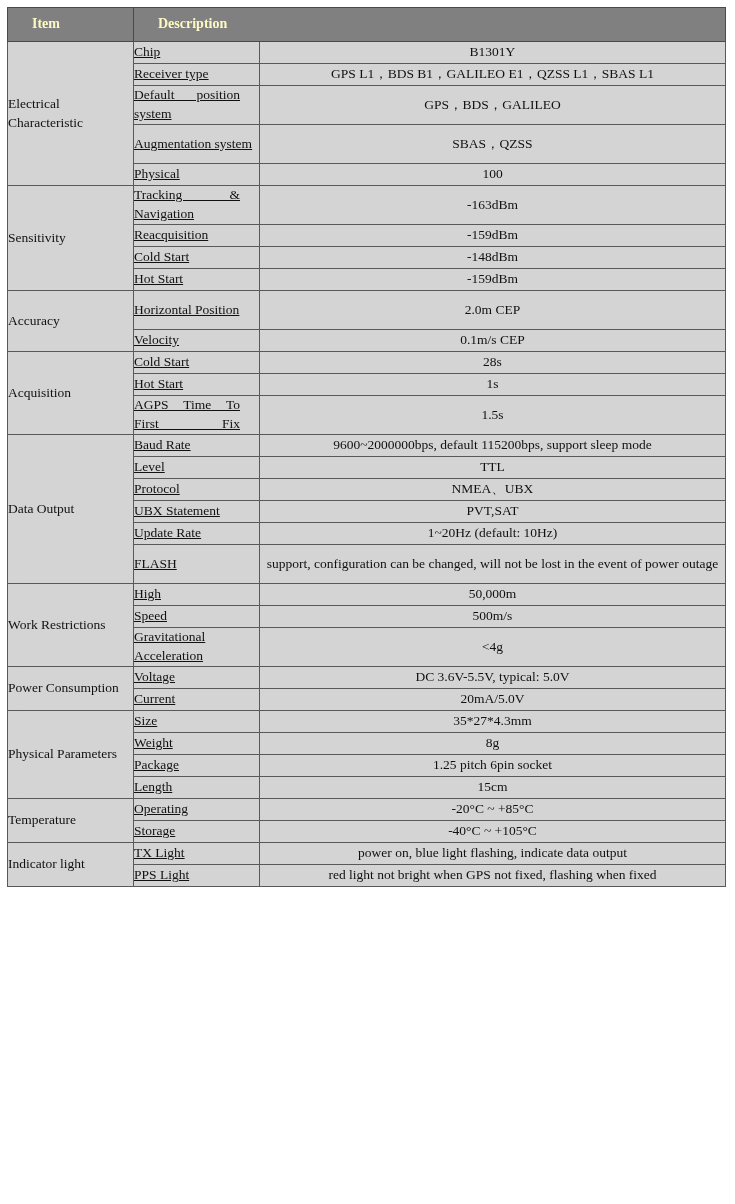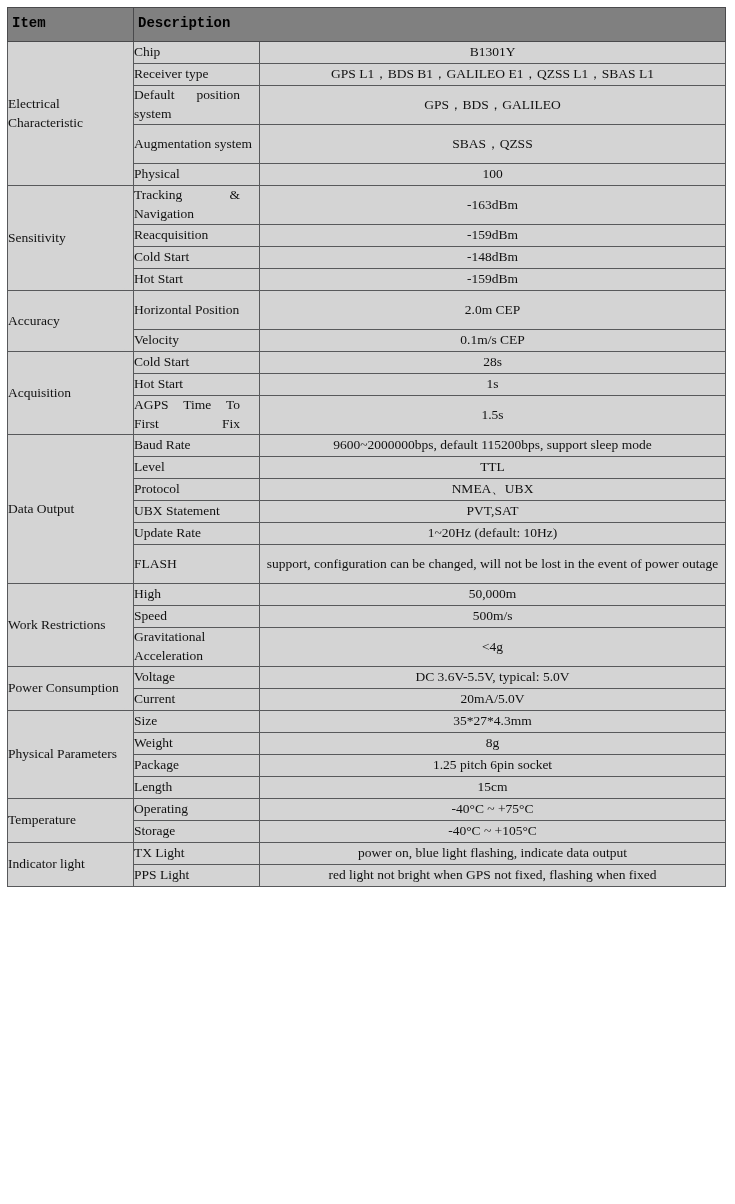--- a/index.html
+++ b/index.html
@@ -41,43 +41,43 @@
     font-weight: normal;
     font-size: 13.5px;
     line-height: 1.38;
     color: #111111;
     background: #d4d4d4;
   }
 
   
   table.spec thead th {
     background: #808080;
-    color: #000000;
+    color: #fef9c3;
     font-weight: bold;
     font-size: 14px;
     text-align: left;
     height: 28px;
-    padding: 2px 8px 3px 4px;
+    padding: 2px 8px 3px 24px;
     border-color: #4a4a4c;
-    font-family: Liberation Mono, monospace;
   }
 
   
   td.group {
     text-align: left;
     padding: 4px 6px 4px 8px;
     vertical-align: middle;
     border-radius: 19px;
   }
 
   
   td.sub {
     text-align: left;
     padding: 5px 6px 5px 8px;
     vertical-align: middle;
+    text-decoration: underline;
   }
   td.sub.justify {
     text-align: justify;
     text-align-last: justify;
     -moz-text-align-last: justify;
     padding-right: 19px;
   }
 
   
   td.val {
@@ -229,21 +229,21 @@
           <td class="sub">Package</td>
           <td class="val">1.25 pitch 6pin socket</td>
         </tr>
         <tr class="r1">
           <td class="sub">Length</td>
           <td class="val">15cm</td>
         </tr>
         <tr class="r1">
           <td class="group" rowspan="2">Temperature</td>
           <td class="sub">Operating</td>
-          <td class="val">-40°C ~ +75°C</td>
+          <td class="val">-20°C ~ +85°C</td>
         </tr>
         <tr class="r1">
           <td class="sub">Storage</td>
           <td class="val">-40°C ~ +105°C</td>
         </tr>
         <tr class="r1">
           <td class="group" rowspan="2">Indicator light</td>
           <td class="sub">TX Light</td>
           <td class="val">power on, blue light flashing, indicate data output</td>
         </tr>

